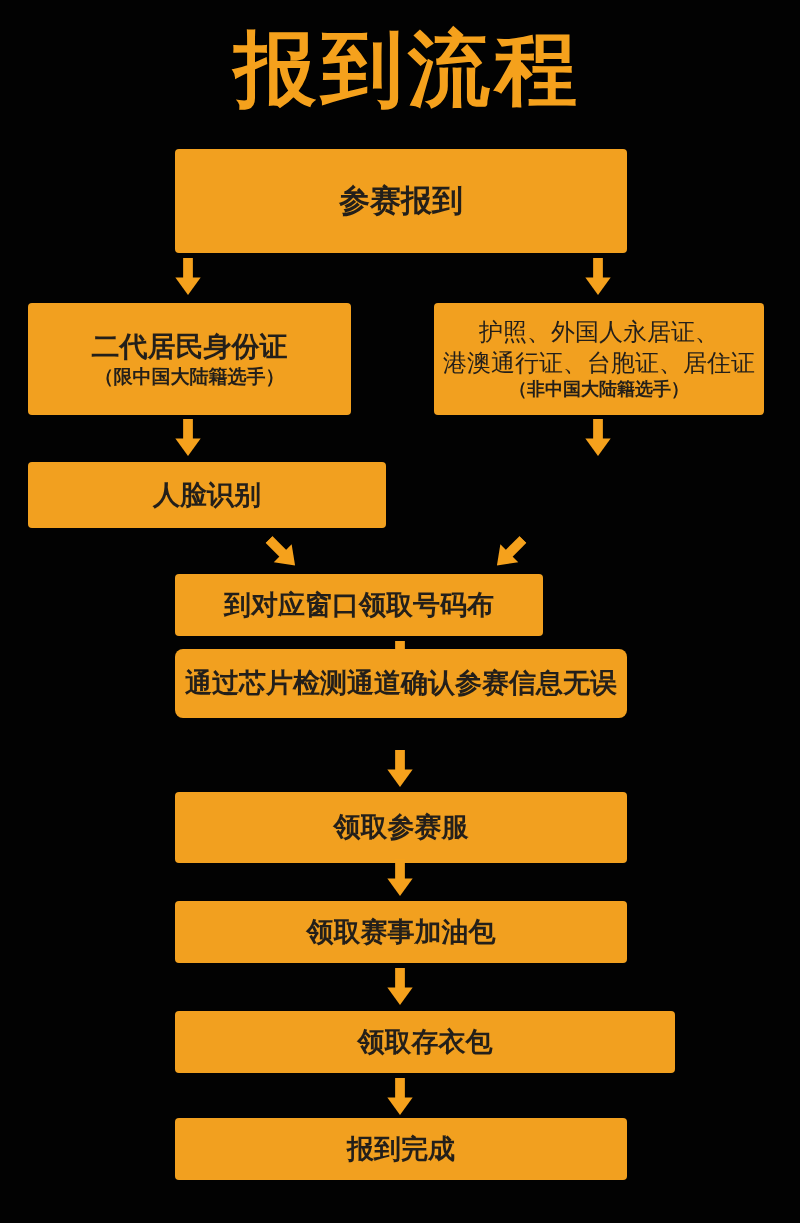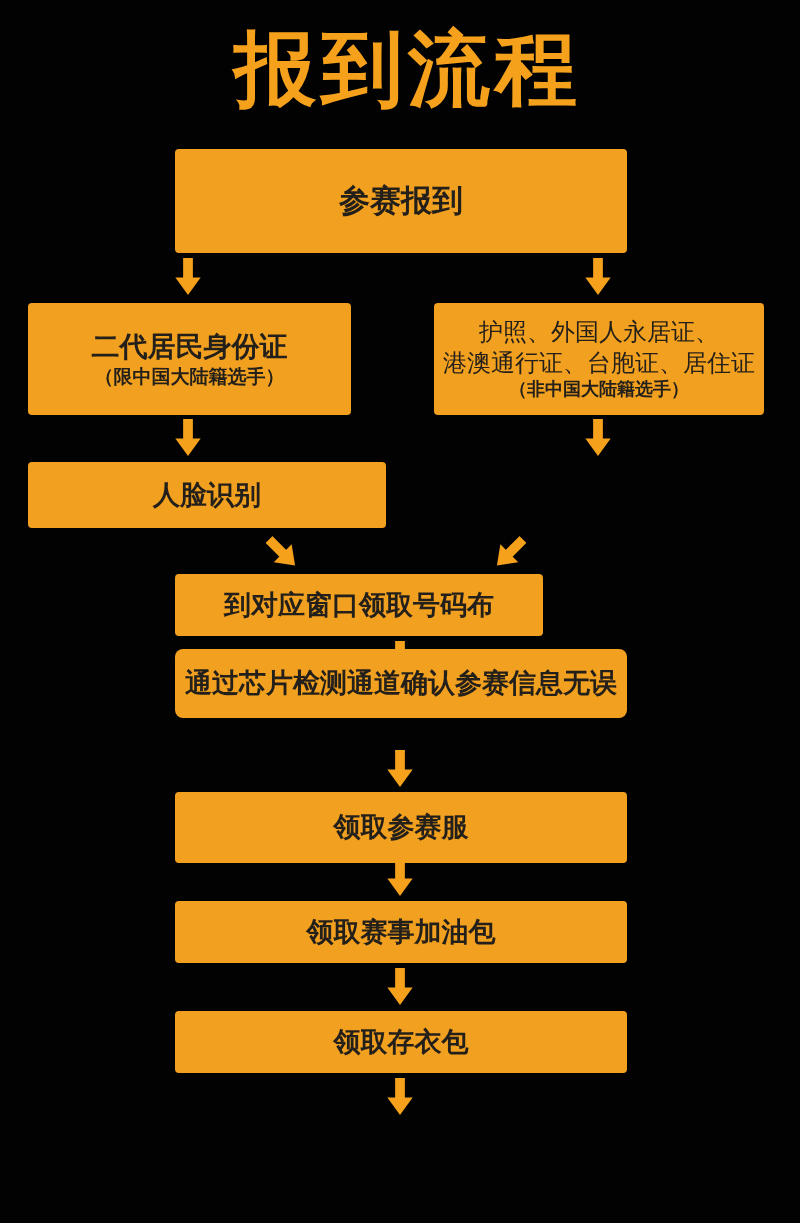--- a/index.html
+++ b/index.html
@@ -130,25 +130,28 @@
     <div class="t-step">领取赛事加油包</div>
   </div>
 
   <div class="arrow" style="left:385px;top:968px;">
     <svg viewBox="0 0 28 38">
         <rect x="9" y="0" width="10" height="21"></rect>
         <polygon points="1,20 27,20 14,38"></polygon>
       </svg>
   </div>
 
-  <div class="box" style="left:175px;top:1011px;width:452px;height:62px;">
+  <div class="box" style="left:175px;top:1011px;width:500px;height:62px;">
     <div class="t-step">领取存衣包</div>
   </div>
 
   <div class="arrow" style="left:385px;top:1078px;">
     <svg viewBox="0 0 28 38">
         <rect x="9" y="0" width="10" height="21"></rect>
         <polygon points="1,20 27,20 14,38"></polygon>
       </svg>
   </div>
 
+  <div class="box" style="left:175px;top:1118px;width:452px;height:62px;">
+    <div class="t-step">报到完成</div>
+  </div>
 
 </div>
 
 </body></html>

